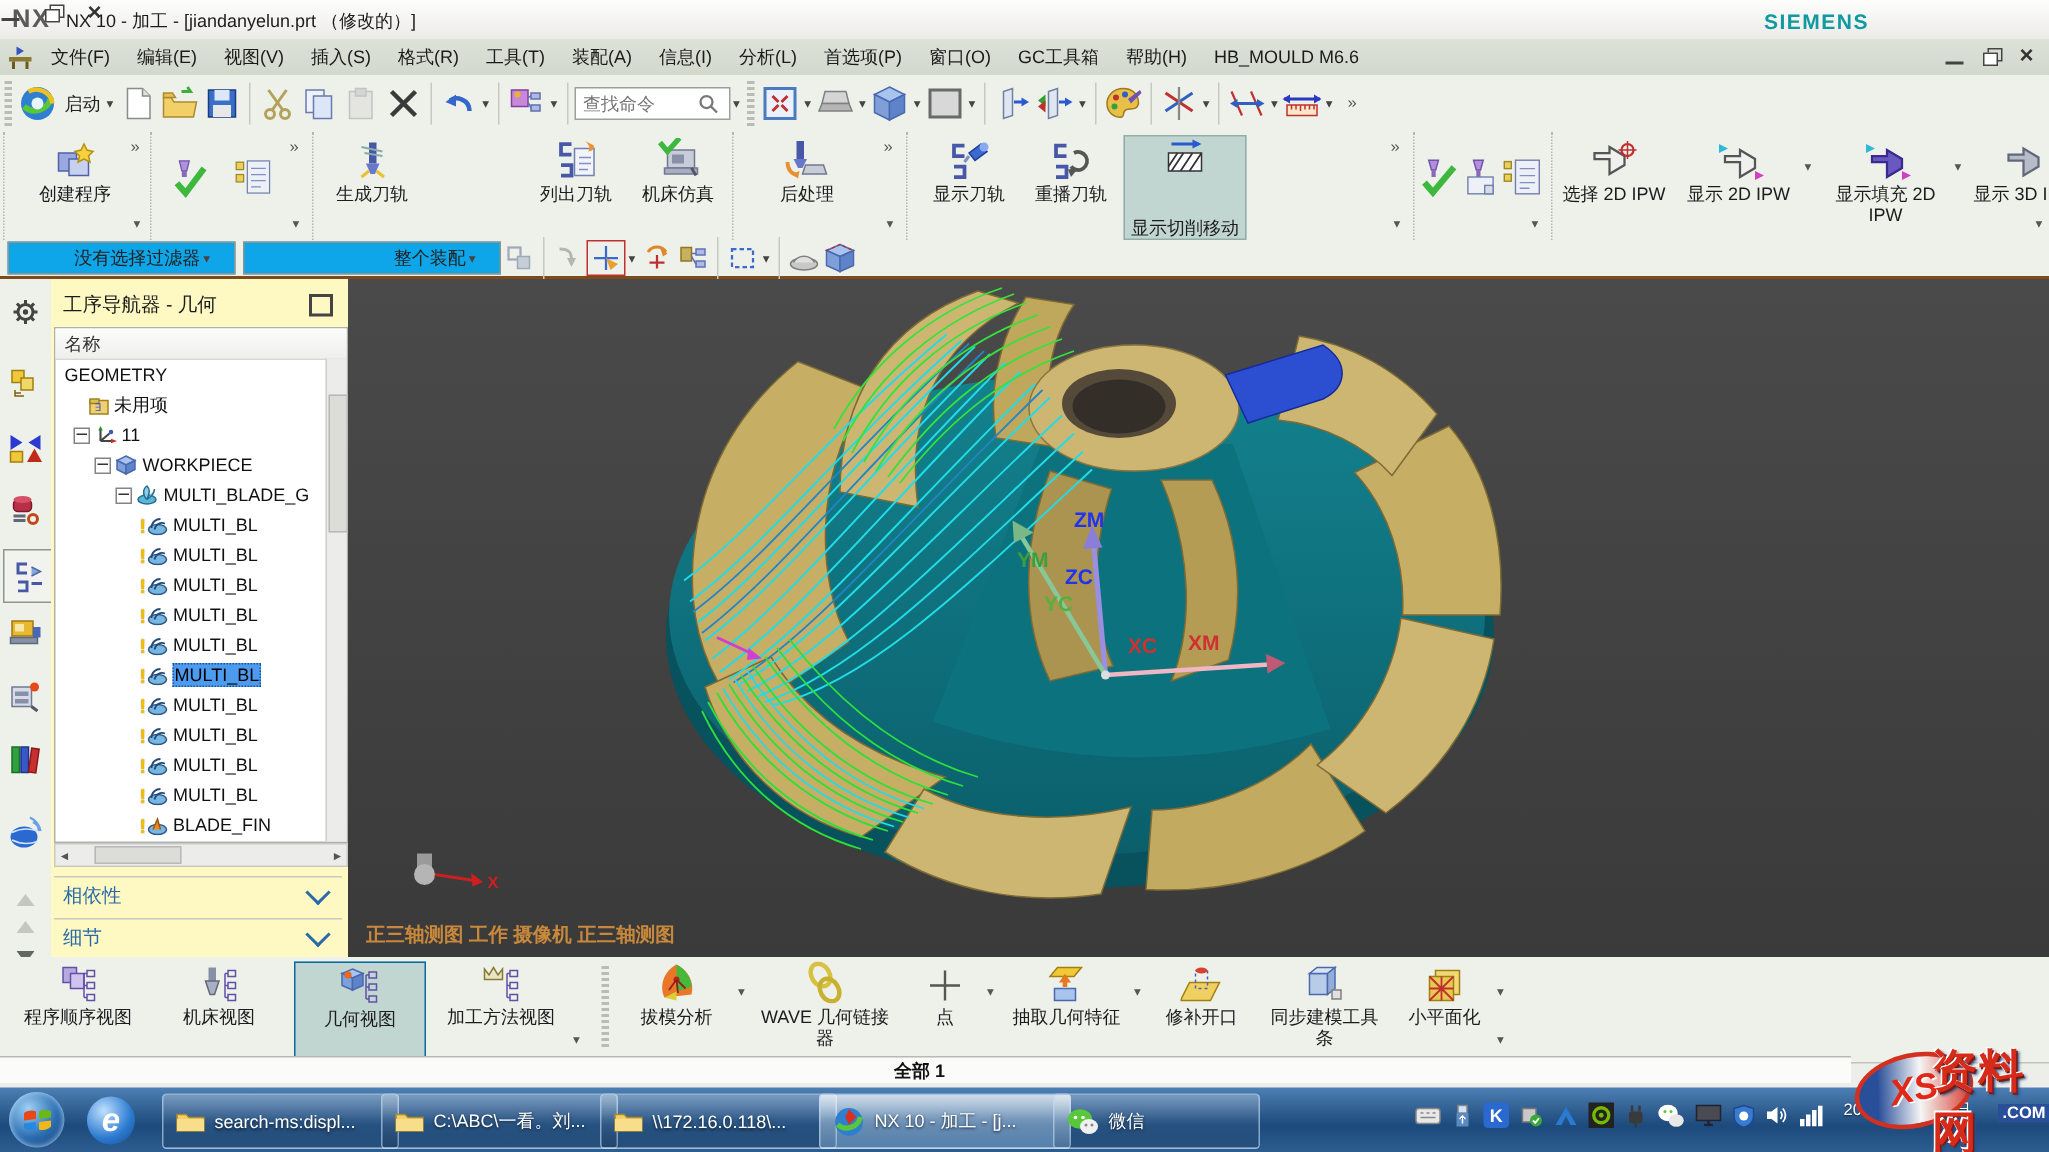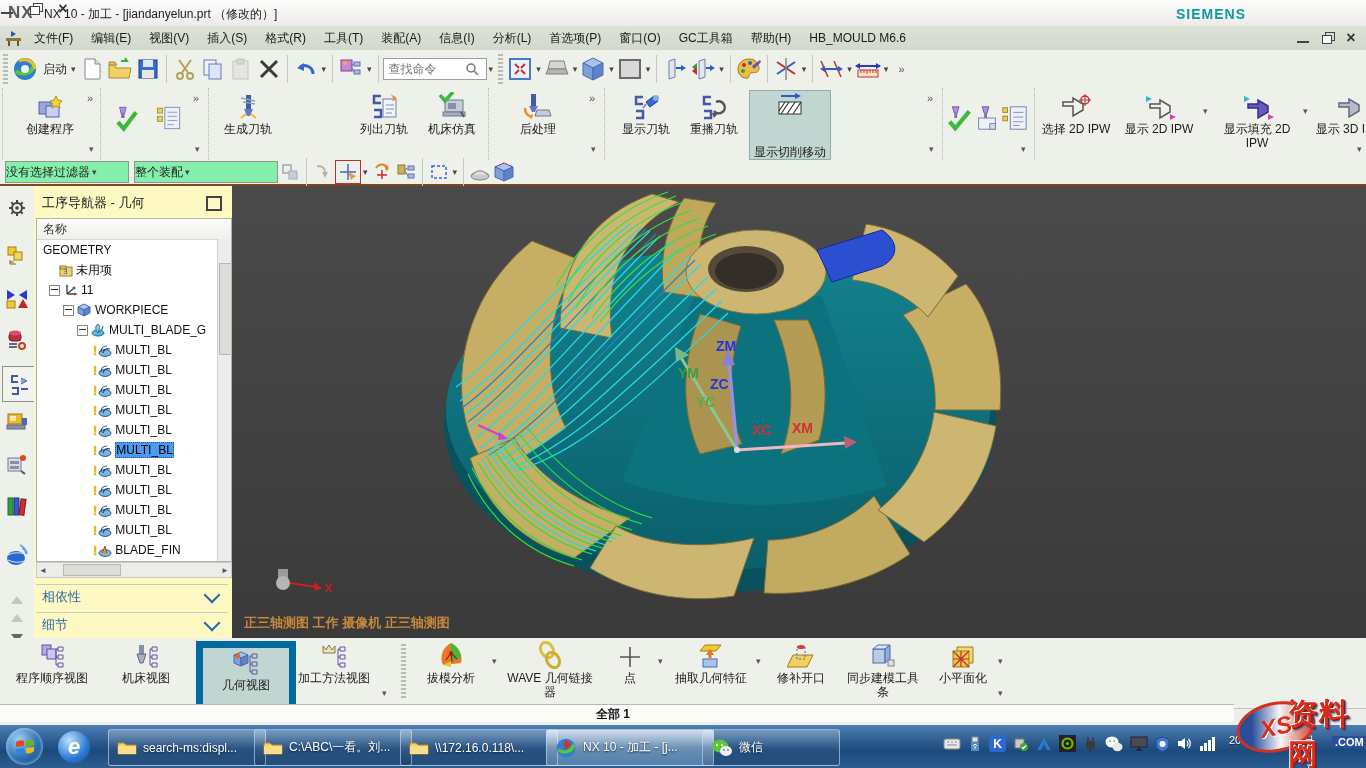--- a/index.html
+++ b/index.html
@@ -35,21 +35,21 @@
   .ribbon{left:0;top:88px;width:1366px;height:72px;background:#eef0ea;border-bottom:1px solid #d0d2c8;}
   .rgroup{position:absolute;top:0;height:72px;border-left:1px dotted #b4b7ac;}
   .rbtn{position:absolute;top:2px;width:66px;height:68px;display:flex;flex-direction:column;align-items:center;cursor:pointer;}
   .rbtn .ric{height:30px;display:flex;align-items:flex-end;justify-content:center;}
   .rbtn .rlb{font-size:12px;color:#1c1c1c;text-align:center;line-height:14px;margin-top:2px;}
   .rbtn.active{background:#c2d6d1;border:1px solid #93aeaa;}
   .chev-more{position:absolute;font-size:11px;color:#555;cursor:pointer;}
   .chev-dn{position:absolute;font-size:9px;color:#555;cursor:pointer;}
   
   .selbar{left:0;top:160px;width:1366px;height:24px;background:#eef0ea;display:flex;align-items:center;border-bottom:2px solid #7c4a1c;}
-  .dd{height:20px;border:1px solid #8f958d;background:#86efac;display:flex;align-items:center;justify-content:flex-start;padding:0 0;margin-left:5px;cursor:pointer;}
+  .dd{height:20px;border:1px solid #8f958d;background:#0ea5e9;display:flex;align-items:center;justify-content:flex-end;padding:0 14px;margin-left:5px;cursor:pointer;}
   .dd .ddtxt{font-size:12px;color:#222;}
   .sic{width:24px;height:22px;display:flex;align-items:center;justify-content:center;cursor:pointer;}
   
   .leftstrip{left:0;top:186px;width:34px;height:452px;background:#eef0ea;border-right:1px solid #c8cac0;}
   .stripico{position:absolute;left:3px;width:28px;height:28px;display:flex;align-items:center;justify-content:center;cursor:pointer;}
   .striptab-active{position:absolute;left:2px;width:33px;height:34px;background:#f2f3ee;border:1px solid #8f958d;border-right:none;display:flex;align-items:center;justify-content:center;cursor:pointer;}
   .navpanel{left:34px;top:186px;width:198px;height:452px;background:#fef9c3;border-right:1px solid #9a9a94;}
   .nav-header{position:absolute;left:2px;top:6px;width:192px;height:22px;display:flex;align-items:center;justify-content:space-between;}
   .nav-title{font-size:13px;color:#1a1a1a;padding-left:6px;}
   .pinbox{width:12px;height:11px;border:2px solid #444;margin-right:6px;cursor:pointer;}
@@ -71,21 +71,21 @@
   .navsec .sl{color:#2a6aa8;font-size:13px;padding-left:6px;}
   .chevron{width:10px;height:10px;border-right:2px solid #2a6aa8;border-bottom:2px solid #2a6aa8;transform:rotate(45deg);margin-right:10px;margin-top:-4px;}
   
   .viewport{left:232px;top:186px;width:1134px;height:452px;background:linear-gradient(#4a4a4a,#3a3a3a);border-bottom:2px solid #a85a1c;overflow:hidden;}
   .view-label{position:absolute;left:12px;bottom:6px;color:#c8883c;font-size:13px;font-weight:bold;}
   
   .viewsbar{left:0;top:638px;width:1366px;height:70px;background:#eef0ea;border-bottom:1px solid #c2c4bb;}
   .vbtn{position:absolute;top:3px;height:64px;display:flex;flex-direction:column;align-items:center;cursor:pointer;}
   .vbtn .ric{height:28px;display:flex;align-items:flex-end;}
   .vbtn .rlb{font-size:12px;color:#1c1c1c;text-align:center;line-height:14px;margin-top:2px;}
-  .vbtn.active{background:#c2d6d1;border:7px solid #0369a1;}
+  .vbtn.active{background:#c2d6d1;border:1px solid #0369a1;}
   
   .statusbar{left:0;top:704px;width:1234px;height:17px;background:#fbfbfa;border-top:1px solid #b8bab2;}
   .status-text{position:absolute;left:596px;top:1px;font-size:12px;font-weight:bold;color:#111;}
   
   .taskbar{left:0;top:725px;width:1366px;height:43px;background:linear-gradient(#4d80b4 0%,#2d5a8c 40%,#1d4a7c 60%,#2c5d91 100%);}
   .orb{position:absolute;left:6px;top:3px;width:37px;height:37px;border-radius:50%;background:radial-gradient(circle at 35% 30%,#9fd0f5,#2a6cb0 55%,#123a6a);box-shadow:inset 0 0 4px #bfe2ff;cursor:pointer;display:flex;align-items:center;justify-content:center;}
   .tkbtn{position:absolute;top:4px;height:35px;border:1px solid rgba(190,215,240,.65);border-radius:3px;background:linear-gradient(rgba(255,255,255,.28),rgba(255,255,255,.06) 48%,rgba(0,0,0,.12));display:flex;align-items:center;padding:0 8px;gap:6px;color:#fff;font-size:12px;text-shadow:0 1px 2px #123;cursor:pointer;white-space:nowrap;overflow:hidden;}
   .tkbtn.active{background:linear-gradient(rgba(255,255,255,.75),rgba(210,232,250,.45) 48%,rgba(150,190,225,.4));}
   .tray{position:absolute;right:150px;top:10px;display:flex;gap:7px;align-items:center;}
   .clock{position:absolute;right:52px;top:8px;color:#fff;font-size:11px;text-align:center;line-height:14px;text-shadow:0 1px 1px #123;}

